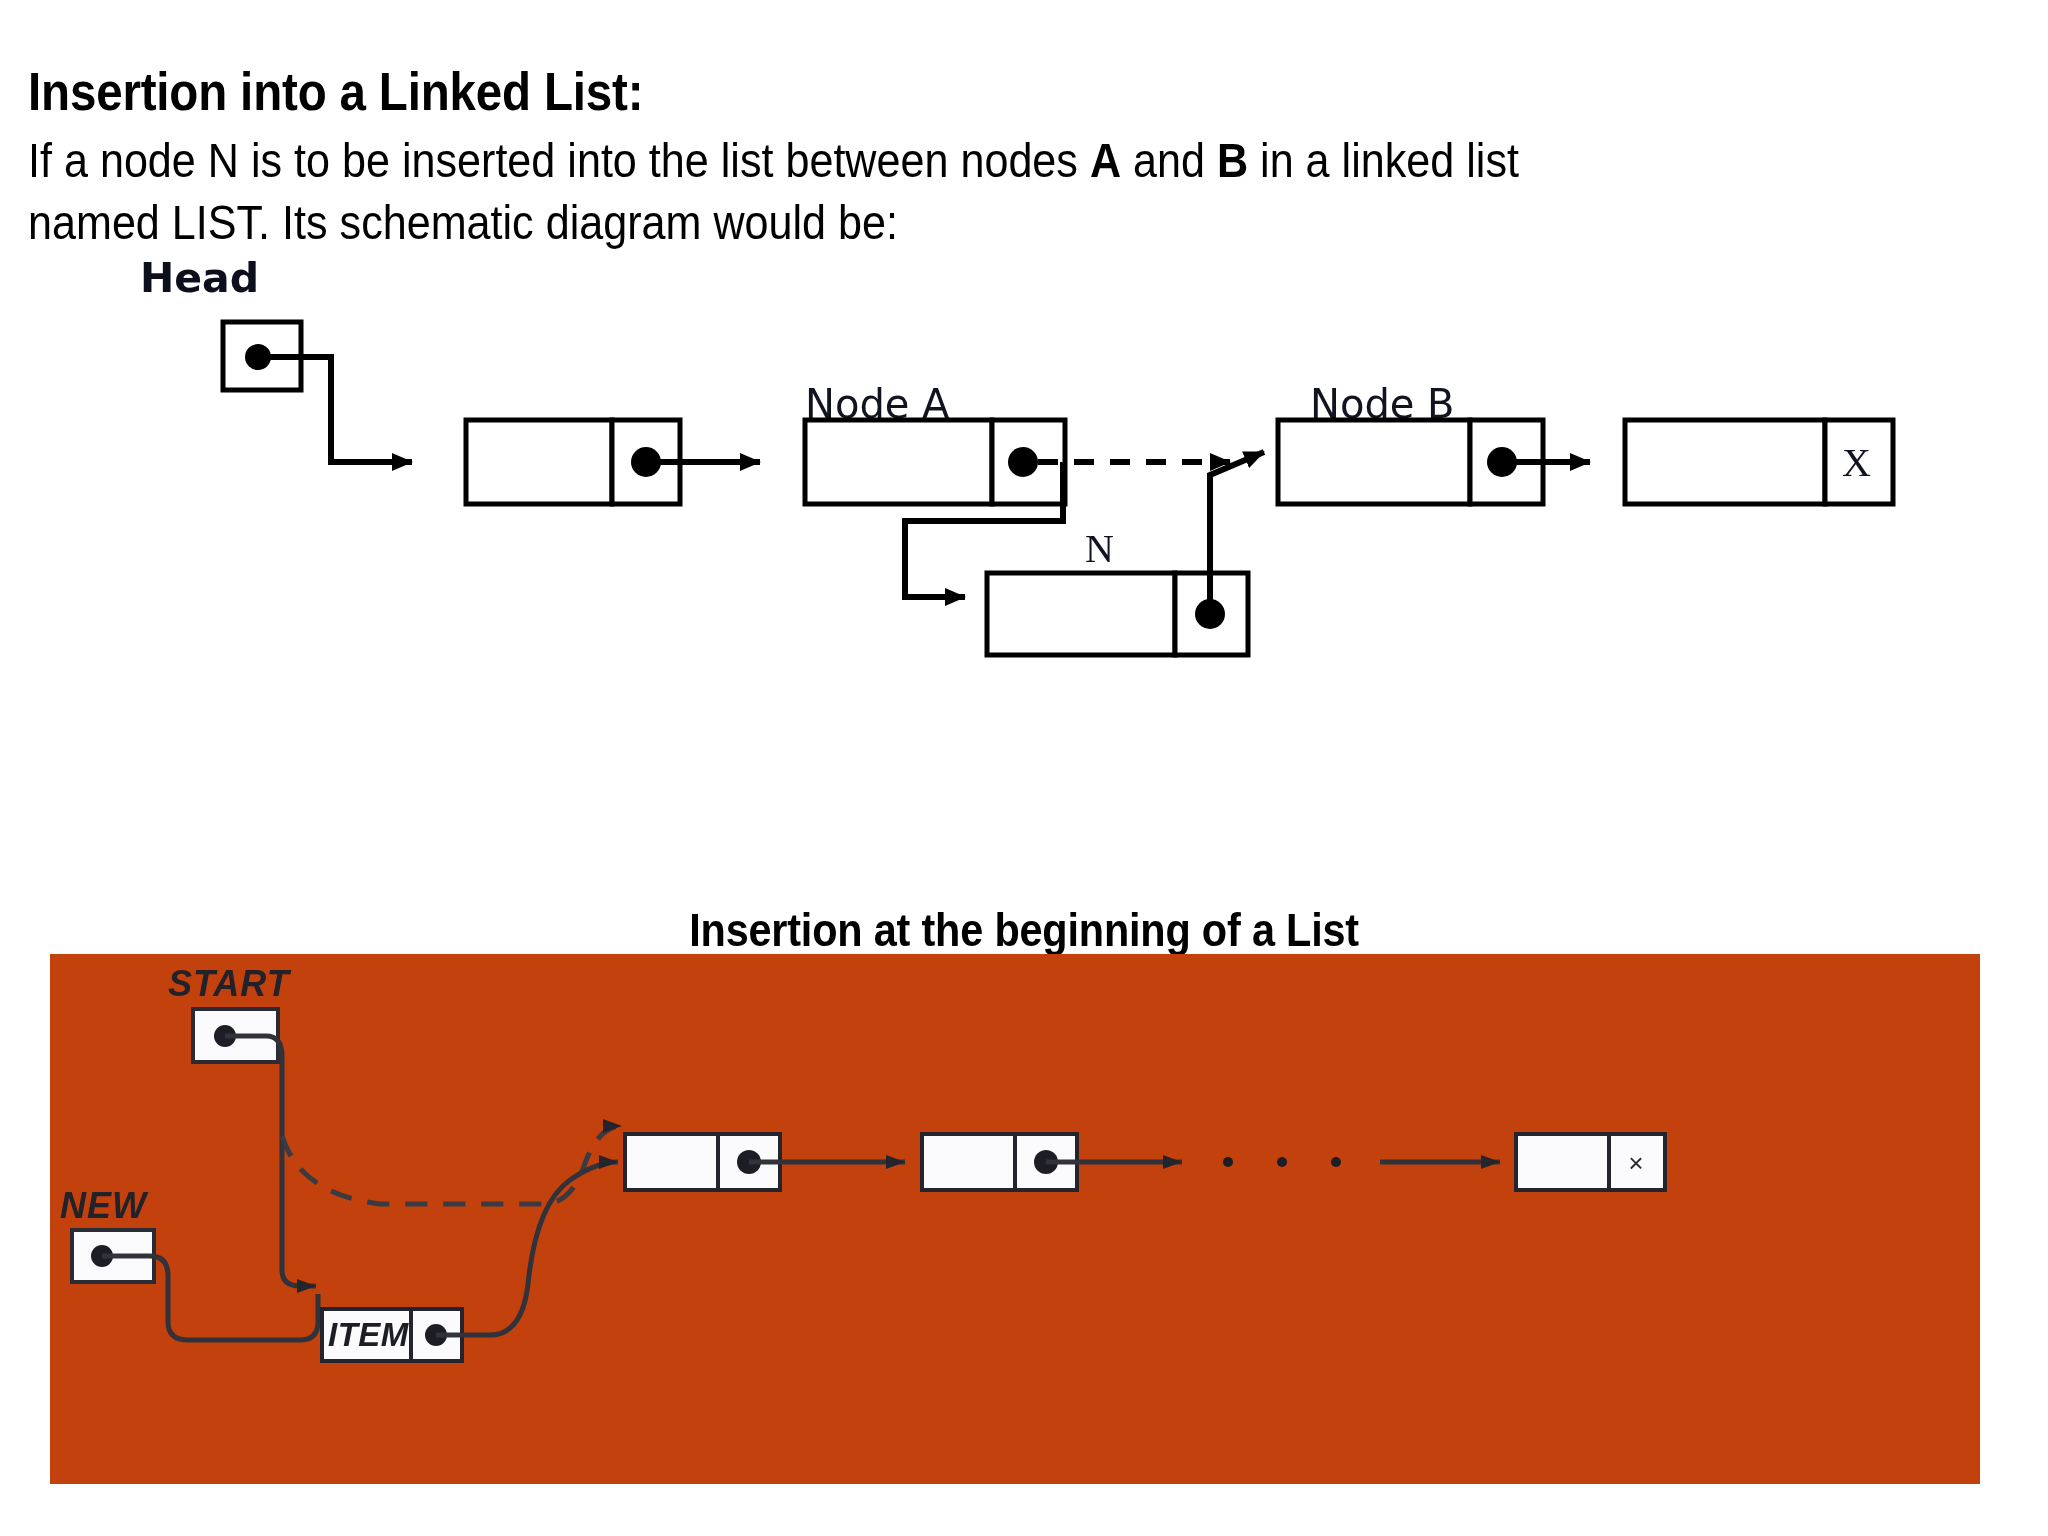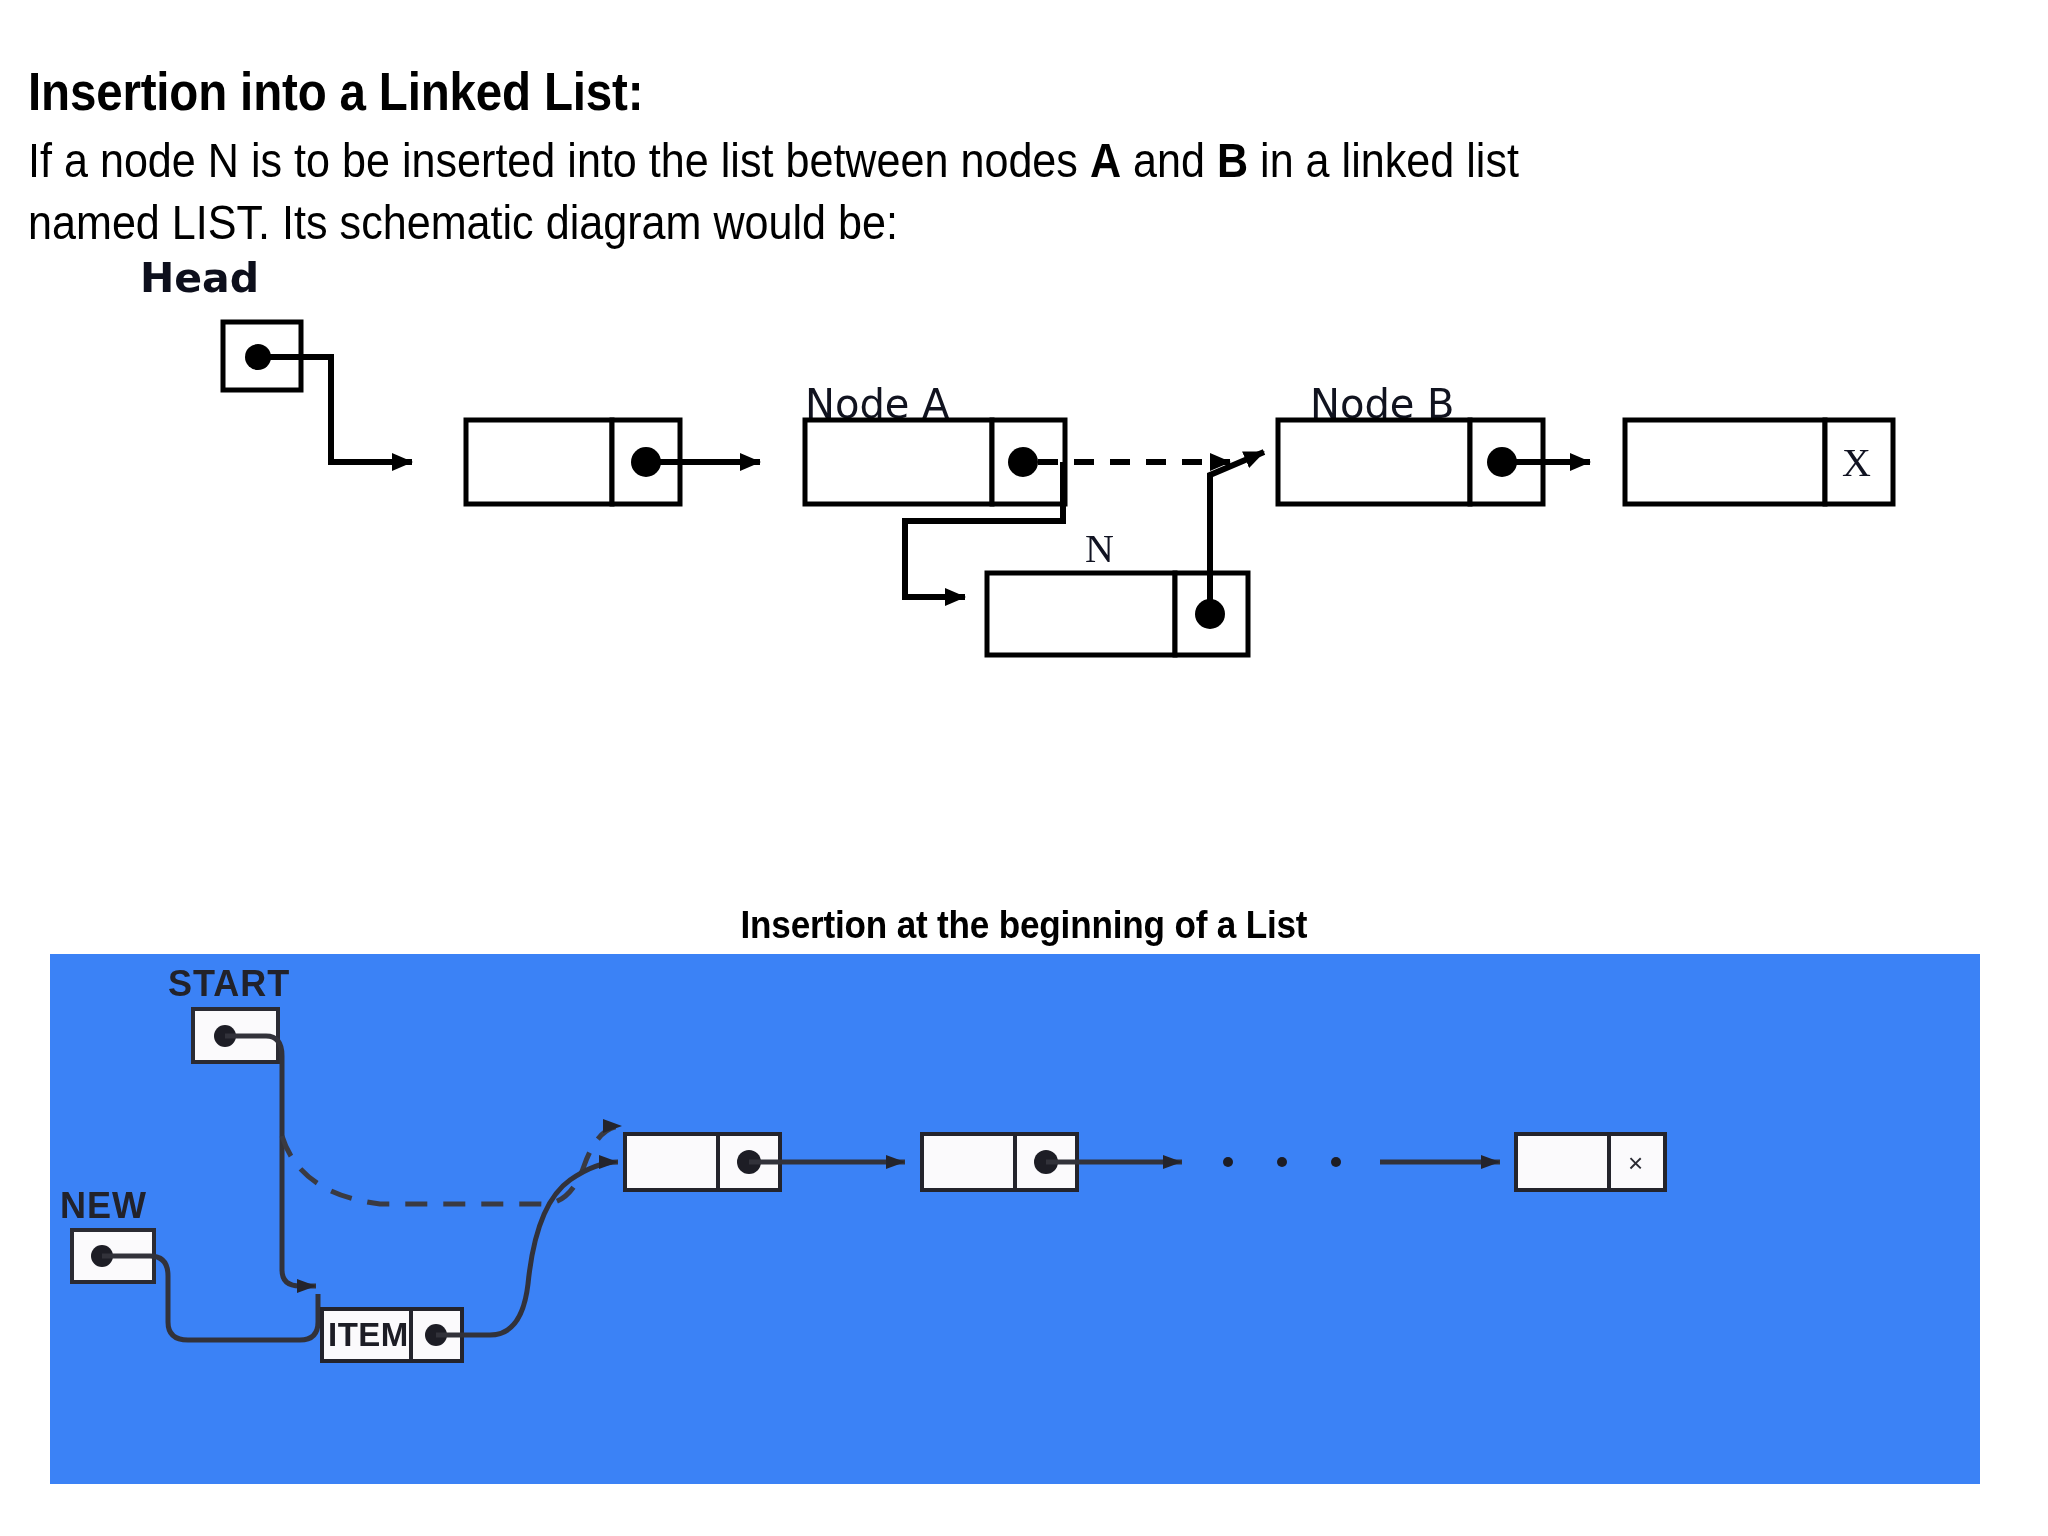--- a/index.html
+++ b/index.html
@@ -72,21 +72,21 @@
     fill: #111322;
   }
 
   
   #figure-caption {
     position: absolute;
     left: 0;
     top: 903px;
     width: 2048px;
     text-align: center;
-    font-size: 39px;
+    font-size: 46px;
     font-weight: bold;
     letter-spacing: -0.2px;
   }
   #figure-caption span {
     display: inline-block;
     transform: scaleX(0.9);
   }
 
   
   #figure-two {
@@ -187,21 +187,21 @@
     </g>
 
     <path d="M1210,374 L1210,235 L1264,212" fill="none" stroke="#000" stroke-width="6" marker-end="url(#arrowF1b)"></path>
   </svg>
 </div>
 
 <div id="figure-caption">
   <span>Insertion at the beginning of a List</span>
 </div>
 
-<div id="figure-two" style="background: #3b82f6;">
+<div id="figure-two" style="background: #c2410c; font-style: italic;">
   <svg width="1930" height="530" viewBox="0 0 1930 530" xmlns="http://www.w3.org/2000/svg">
     <defs>
       <marker id="arrowF2" markerWidth="20" markerHeight="16" refX="19" refY="7" orient="auto" markerUnits="userSpaceOnUse">
         <path d="M0,0 L19,7 L0,14 Z" fill="#24242c"></path>
       </marker>
     </defs>
 
     <text class="fig2-label" x="118" y="42">START</text>
     <g>
       <rect x="143" y="55" width="85" height="53" fill="#fbfafc" stroke="#2b2b33" stroke-width="4"></rect>

